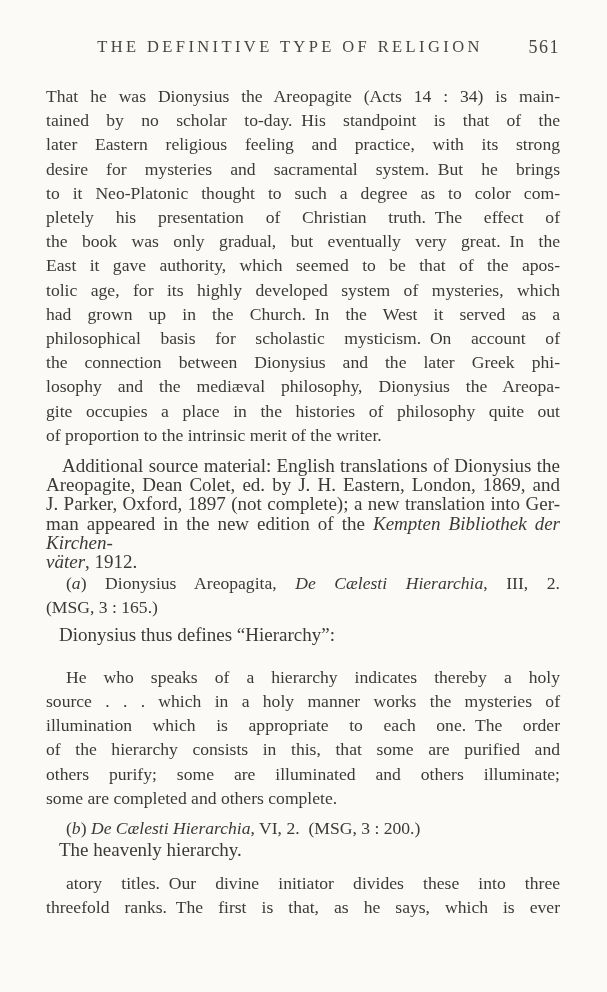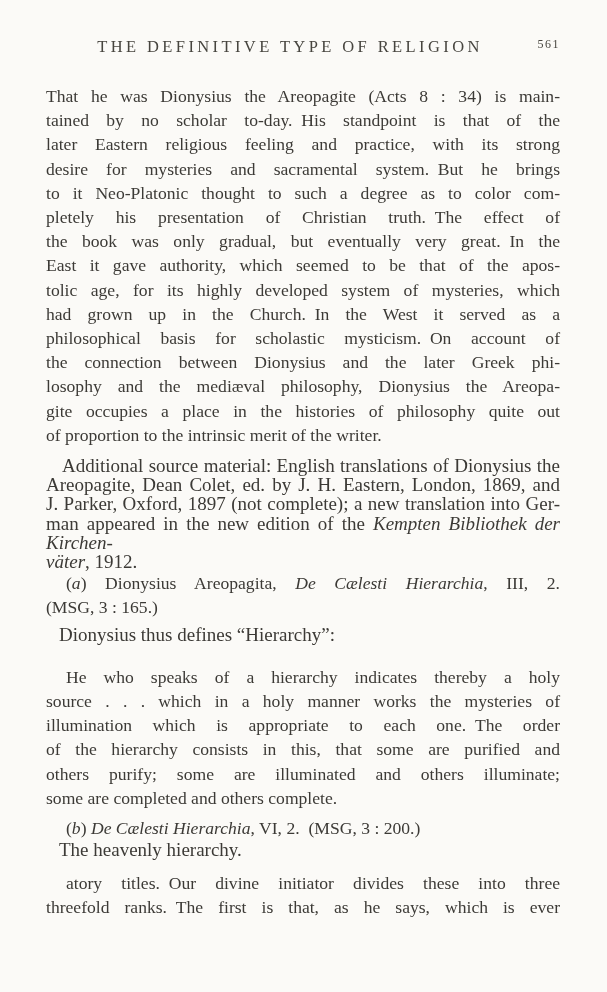--- a/index.html
+++ b/index.html
@@ -30,21 +30,21 @@
     transform: translateX(-13px);
     font-size: 16.5px;
     letter-spacing: 3.4px;
     color: #47453f;
     white-space: nowrap;
   }
   .rh-num {
     position: absolute;
     right: 0;
     top: 0;
-    font-size: 12px;
+    font-size: 18px;
     letter-spacing: 1.5px;
     color: #47453f;
   }
   
   .blk { overflow: visible; }
   .body-text { font-size: 17.6px; line-height: 24.2px; }
   .small-text { font-size: 19px; line-height: 19.2px; }
   .tline {
     text-align: justify;
     text-align-last: justify;
@@ -70,21 +70,21 @@
 <body>
 
 <div class="page">
 
   <div class="runhead">
     <div class="rh-title">THE DEFINITIVE TYPE OF RELIGION</div>
     <div class="rh-num">561</div>
   </div>
 
   <div id="para1" class="blk body-text">
-      <div class="tline">That he was Dionysius the Areopagite (Acts 8 : 34) is main-</div>
+      <div class="tline">That he was Dionysius the Areopagite (Acts 14 : 34) is main-</div>
       <div class="tline">tained by no scholar to-day. His standpoint is that of the</div>
       <div class="tline">later Eastern religious feeling and practice, with its strong</div>
       <div class="tline">desire for mysteries and sacramental system. But he brings</div>
       <div class="tline">to it Neo-Platonic thought to such a degree as to color com-</div>
       <div class="tline">pletely his presentation of Christian truth. The effect of</div>
       <div class="tline">the book was only gradual, but eventually very great. In the</div>
       <div class="tline">East it gave authority, which seemed to be that of the apos-</div>
       <div class="tline">tolic age, for its highly developed system of mysteries, which</div>
       <div class="tline">had grown up in the Church. In the West it served as a</div>
       <div class="tline">philosophical basis for scholastic mysticism. On account of</div>

